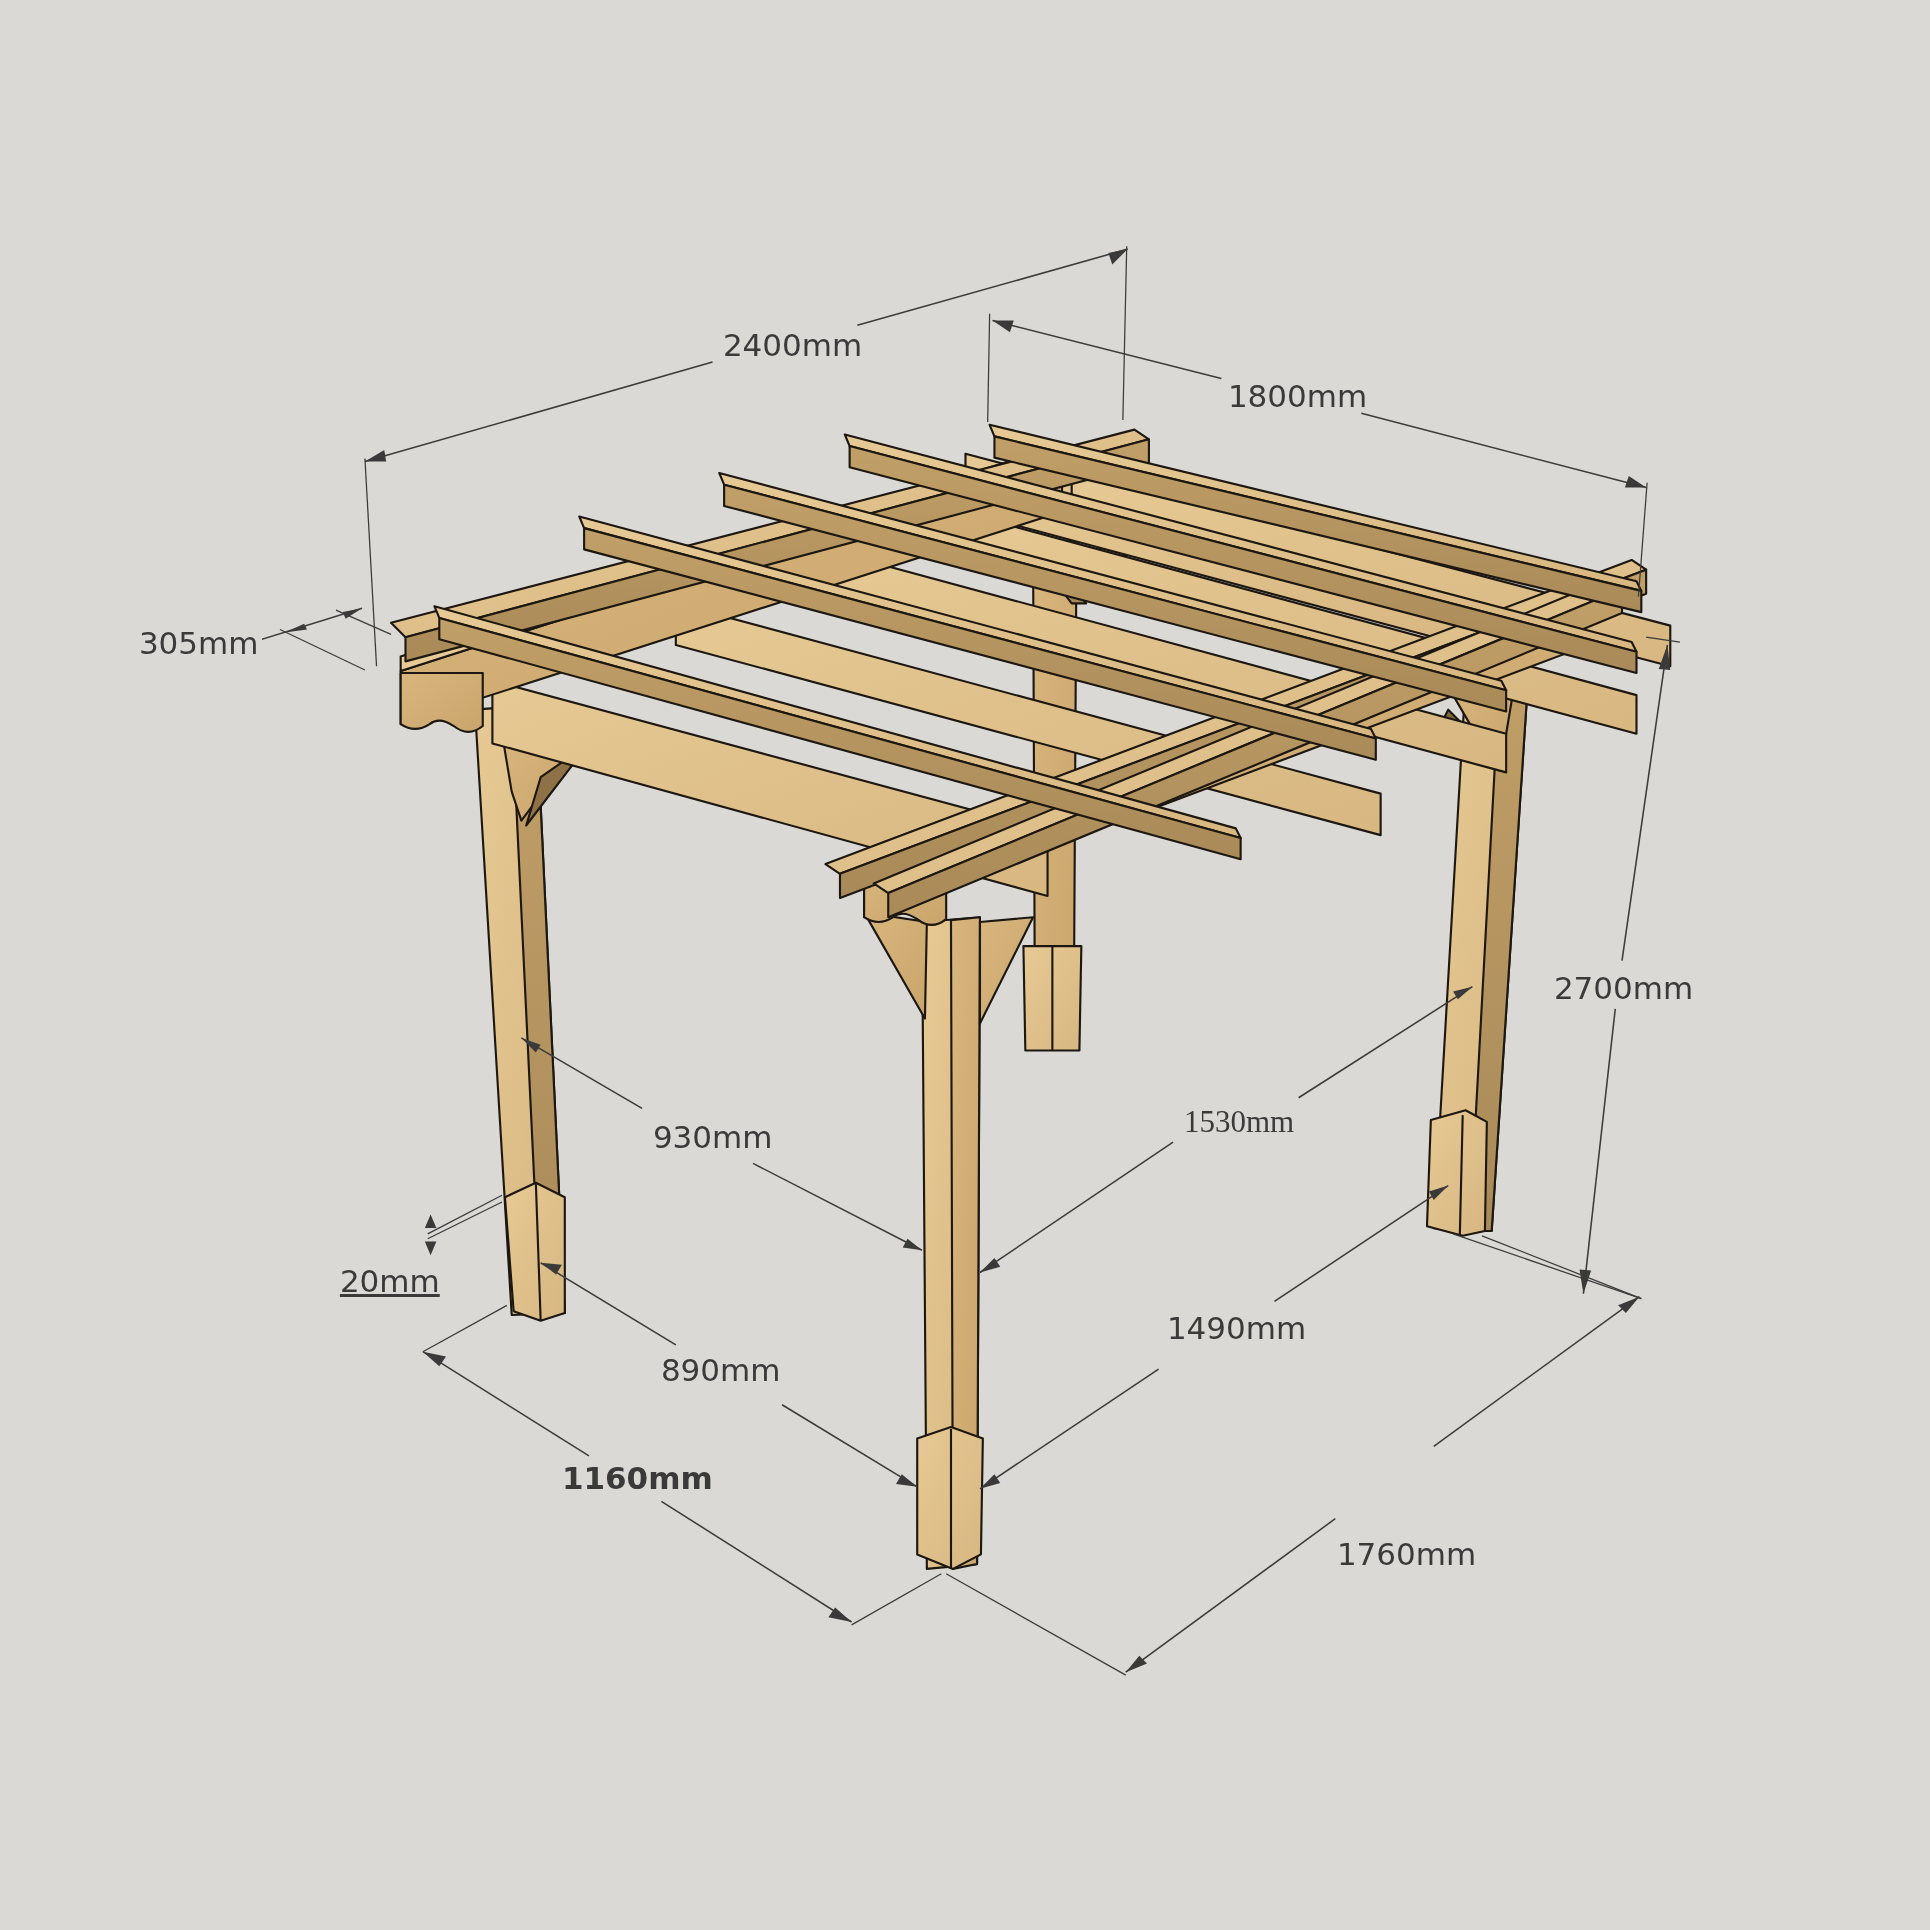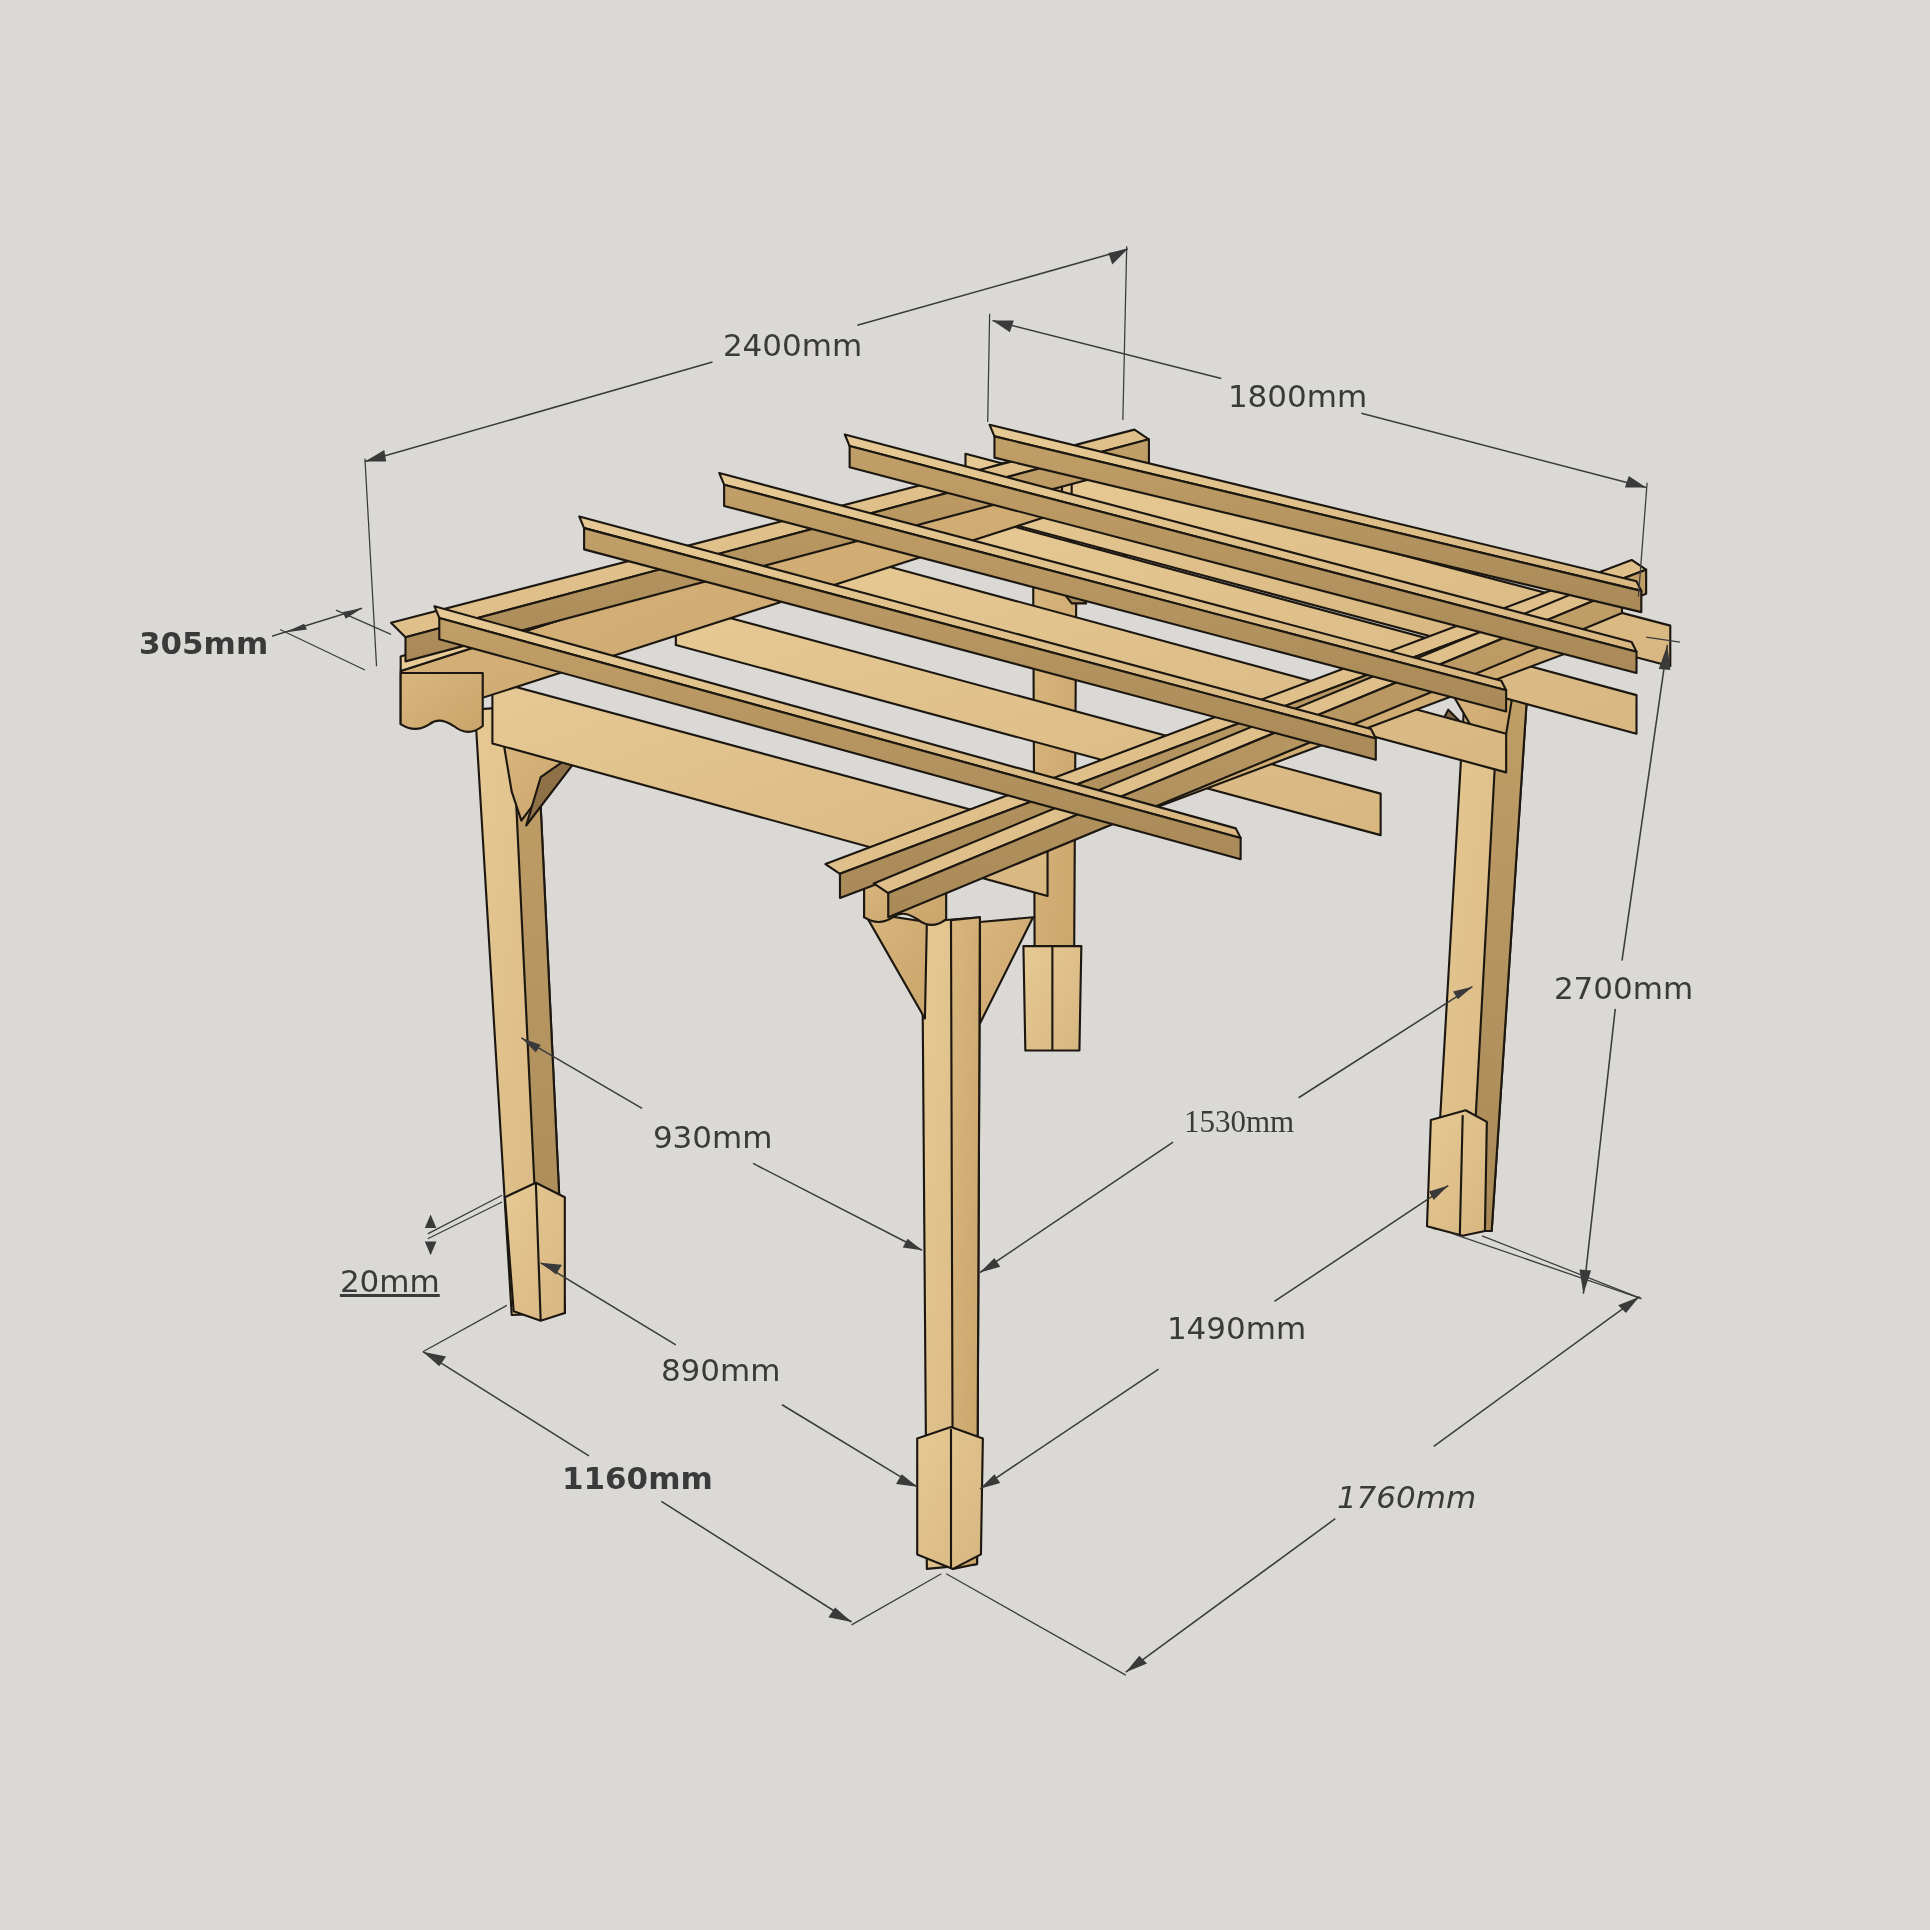--- a/index.html
+++ b/index.html
@@ -206,23 +206,23 @@
     <line class="ext-line" x1="1505" y1="1278" x2="1700" y2="1345"></line>
     <line class="dim-line" x1="1166" y1="1732" x2="1383" y2="1573"></line>
     <line class="dim-line" x1="1485" y1="1498" x2="1698" y2="1343"></line>
     <polygon class="arrow" points="1166,1732 1180,1715 1188,1723"></polygon>
     <polygon class="arrow" points="1698,1343 1684,1360 1676,1352"></polygon>
   </g>
 </svg>
 
 <div class="dim-label" style="left:719px; top:330px;">2400mm</div>
 <div class="dim-label" style="left:1224px; top:381px;">1800mm</div>
-<div class="dim-label" style="left:135px; top:628px;font-weight:bold;">305mm</div>
+<div class="dim-label" style="left:135px; top:628px;">305mm</div>
 <div class="dim-label" style="left:1550px; top:973px;">2700mm</div>
 <div class="dim-label" style="left:649px; top:1122px;text-align:center;">930mm</div>
 <div class="dim-label" style="left:1180px; top:1106px;font-family:Liberation Serif, serif;">1530mm</div>
 <div class="dim-label" style="left:336px; top:1266px;text-decoration:underline;">20mm</div>
 <div class="dim-label" style="left:657px; top:1355px;">890mm</div>
 <div class="dim-label" style="left:1163px; top:1313px;">1490mm</div>
 <div class="dim-label" style="left:558px; top:1463px;font-weight:bold;">1160mm</div>
-<div class="dim-label" style="left:1333px; top:1482px;font-style:italic;">1760mm</div>
+<div class="dim-label" style="left:1333px; top:1539px;">1760mm</div>
 </div>
 
 
 </body></html>

